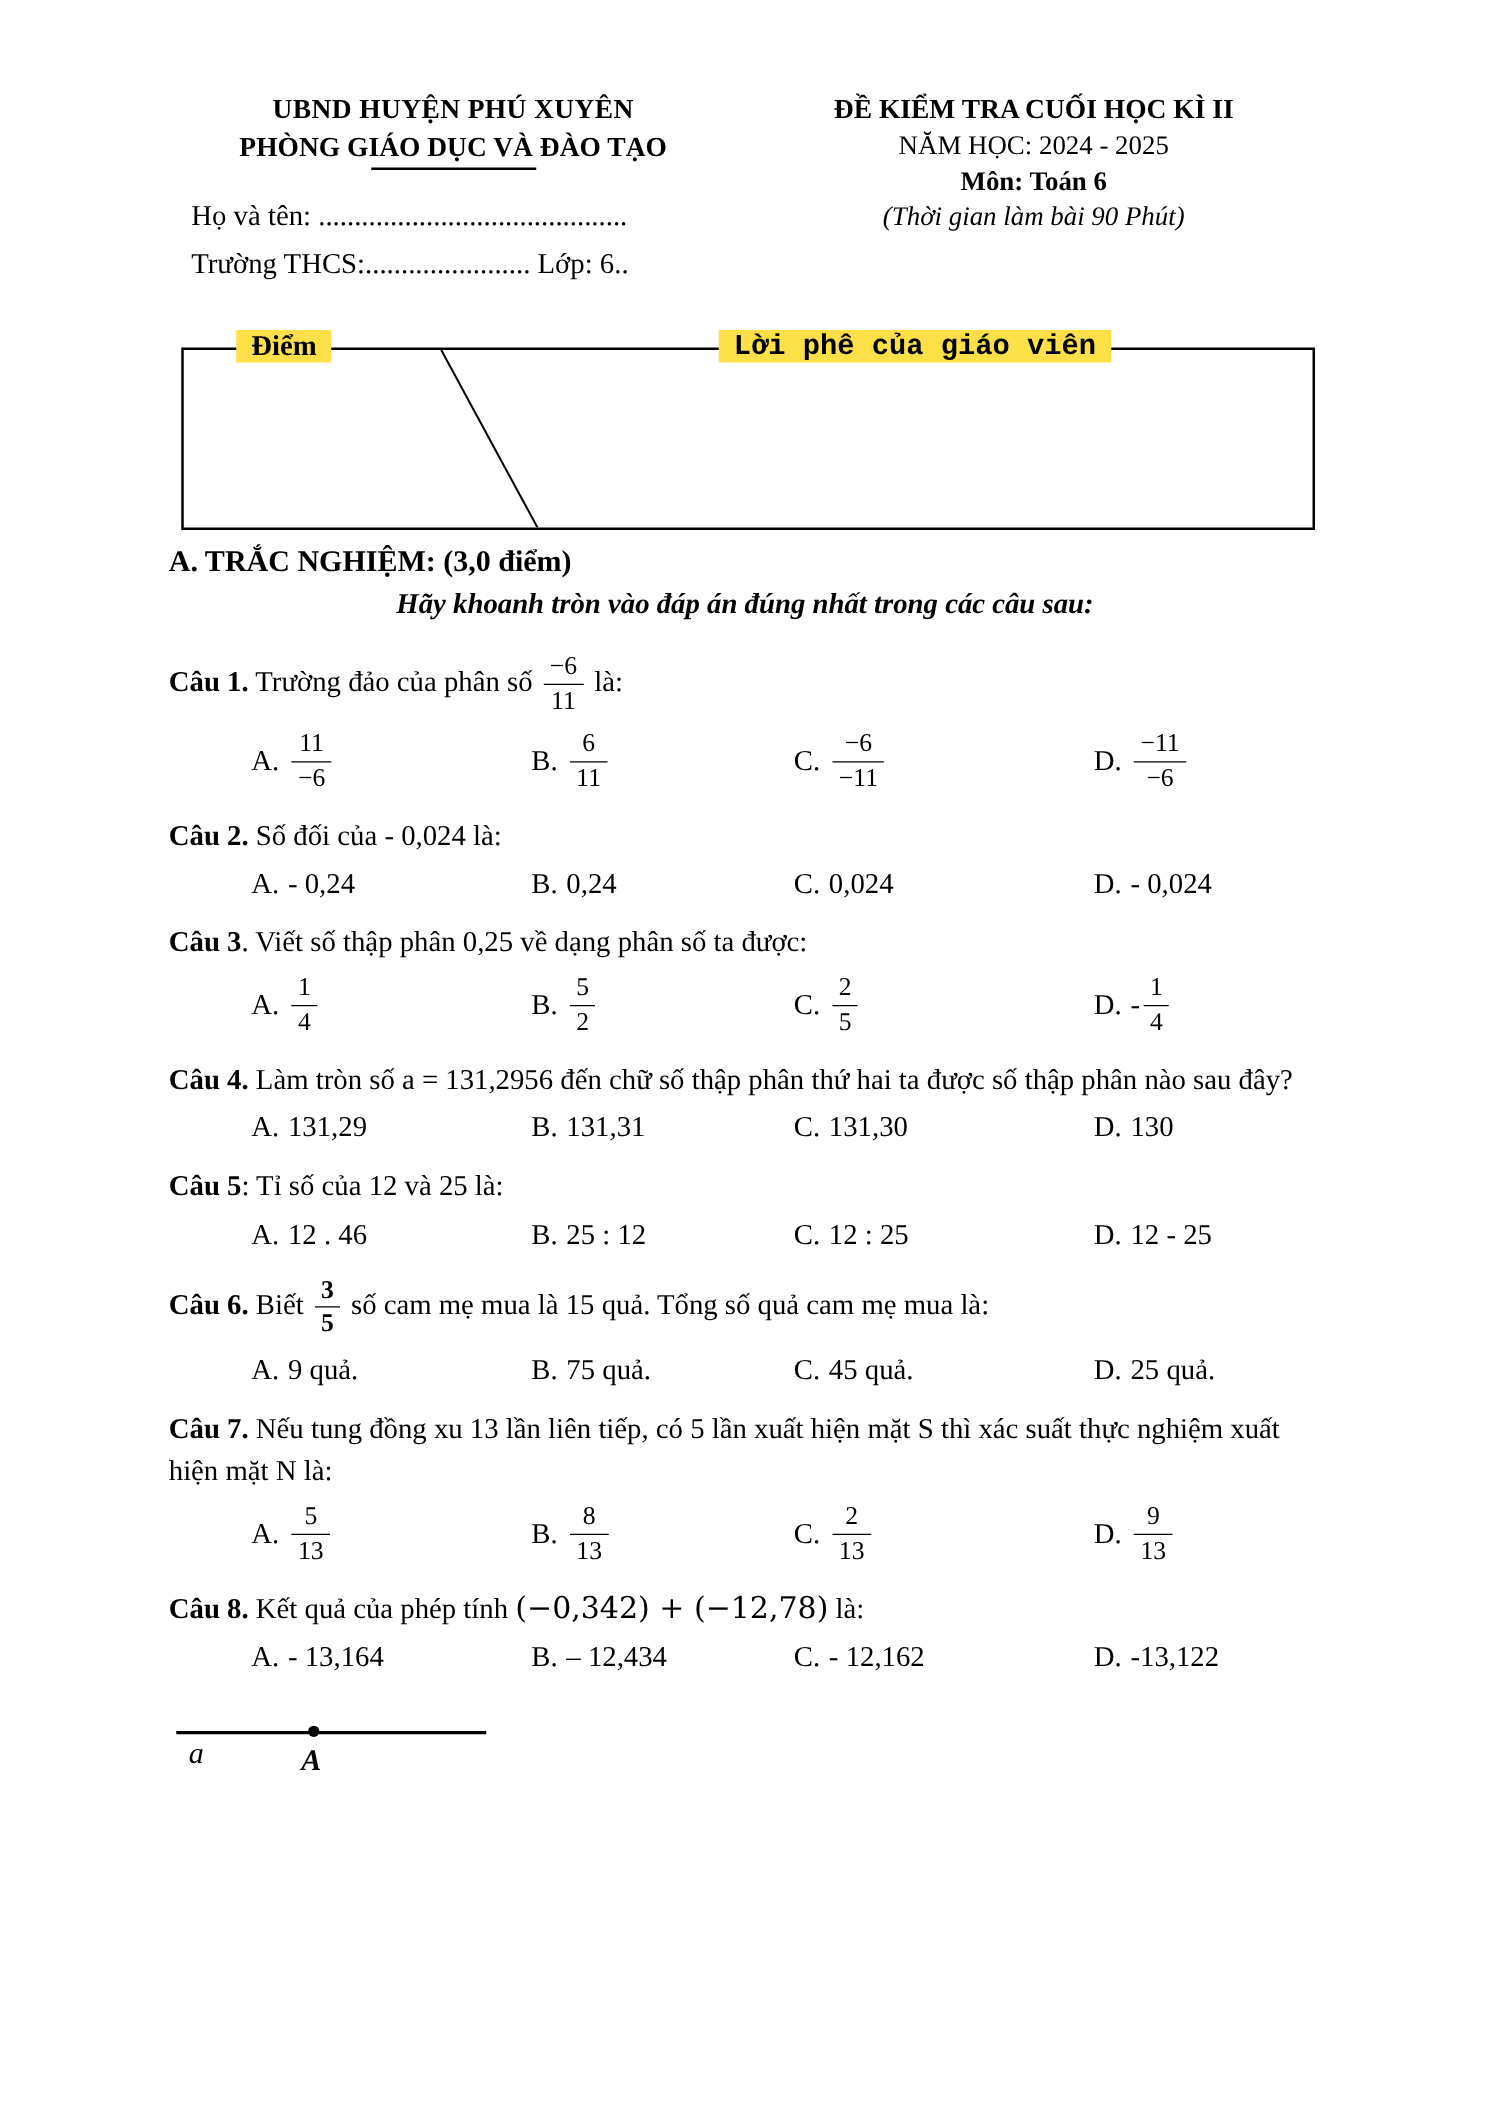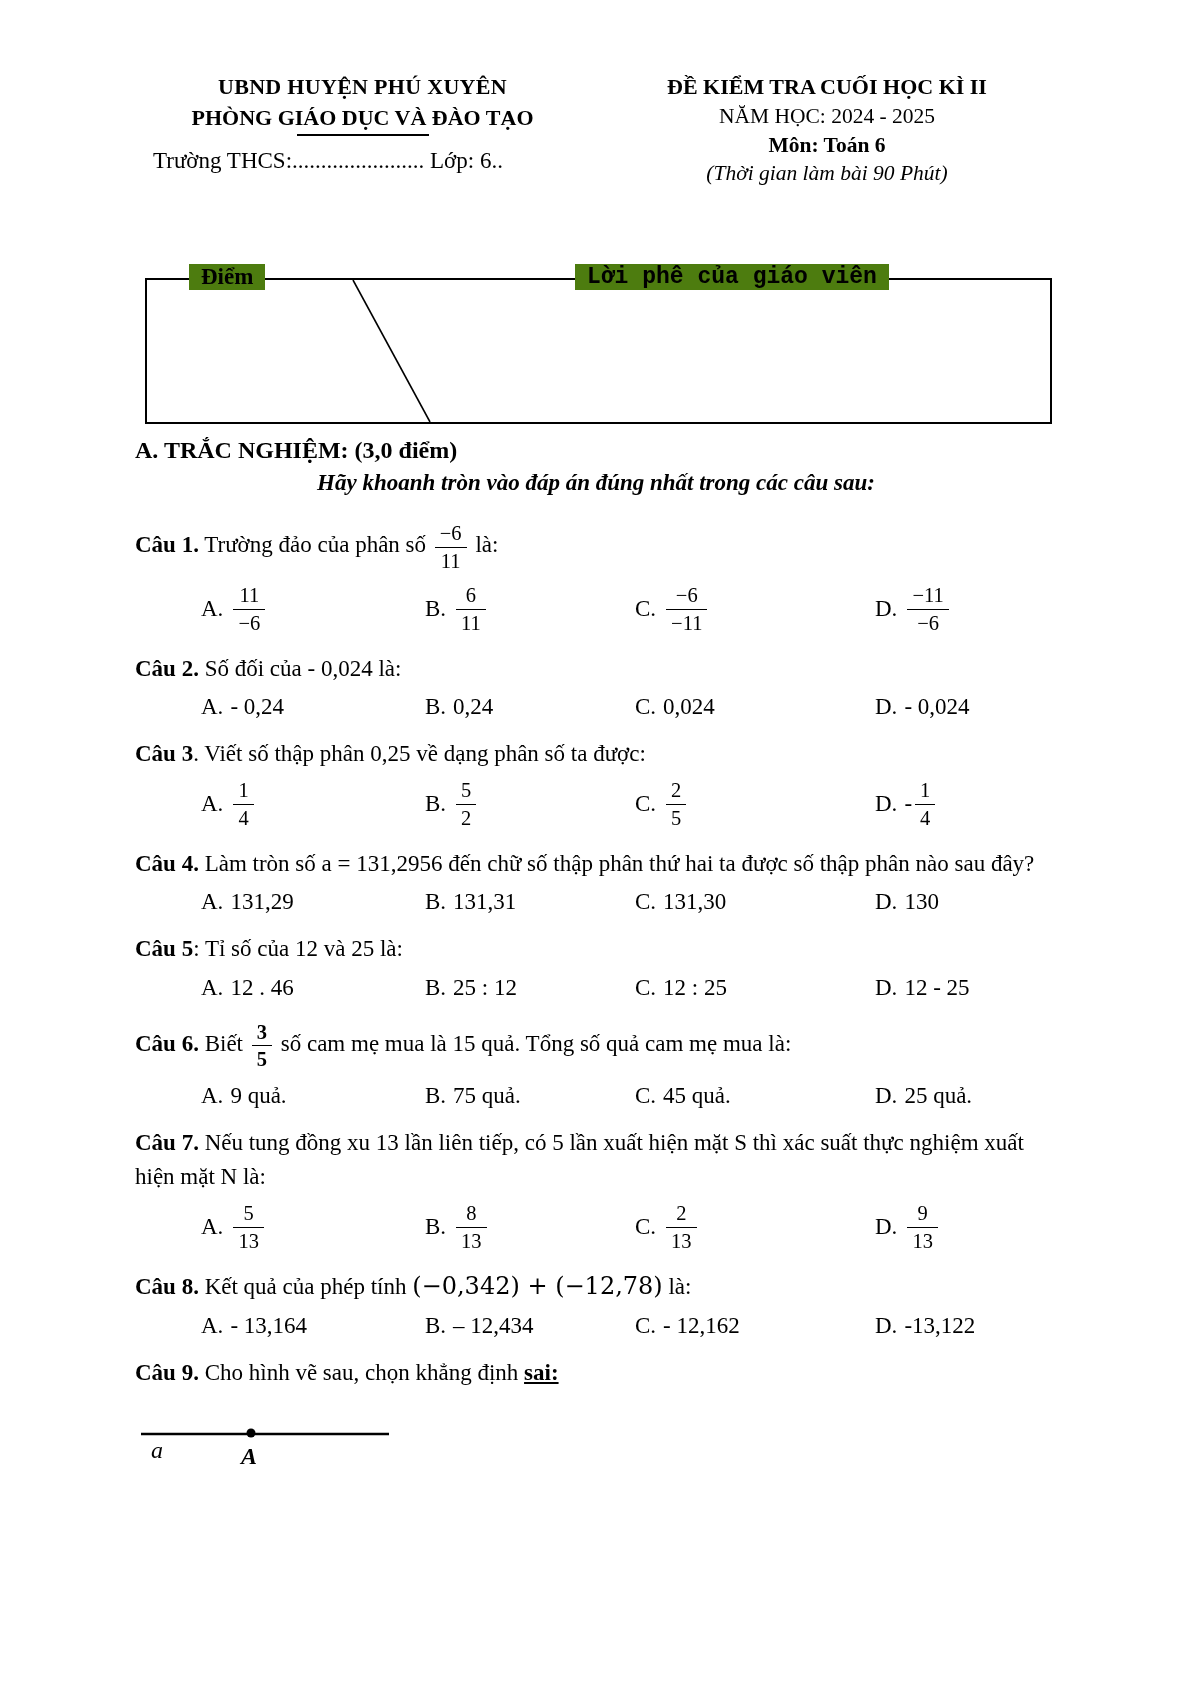--- a/index.html
+++ b/index.html
@@ -21,21 +21,21 @@
   .org-underline{width:132px;border-top:2.2px solid #000;margin:3px auto 0 auto;height:0;}
   .fill-line{text-align:left;padding-left:18px;font-size:23px;}
   .fill-line.name{margin-top:24px;}
   .fill-line.school{margin-top:12px;}
   .exam-title{font-weight:bold;font-size:22px;}
   .exam-year{font-size:21.5px;margin-top:4px;}
   .exam-subject{font-weight:bold;font-size:21.5px;margin-top:4px;}
   .exam-duration{font-style:italic;font-size:21.5px;margin-top:3px;}
   
   .score-box{position:absolute;top:278px;left:145px;width:903px;height:142px;border:2px solid #000;}
-  .box-label{position:absolute;top:-16px;background:#4d7c0f;padding:0 12px;font-weight:bold;font-size:23px;white-space:nowrap;}
+  .box-label{position:absolute;top:-16px;background:#fde047;padding:0 12px;font-weight:bold;font-size:23px;white-space:nowrap;}
   .box-label.score{left:42px;}
   .box-label.comment{left:428px;font-family:Liberation Mono, monospace;}
   .score-box svg{position:absolute;left:0;top:0;}
   
   .main{position:absolute;top:437px;left:135px;width:922px;}
   .section-heading{font-weight:bold;font-size:24px;margin:0;}
   .instruction{font-weight:bold;font-style:italic;font-size:23px;text-align:center;margin-top:6px;}
   .question{margin-top:14px;}
   .q-text{margin:0;line-height:1.45;}
   .q-text .b{font-weight:bold;}
@@ -57,20 +57,21 @@
 </head>
 <body>
 
 <div class="page">
 
   <div class="header">
     <div class="header-left">
       <div class="org1">UBND HUYỆN PHÚ XUYÊN</div>
       <div class="org2">PHÒNG GIÁO DỤC VÀ ĐÀO TẠO</div>
       <div class="org-underline"></div>
+      <div class="fill-line name">Họ và tên: ...........................................</div>
       <div class="fill-line school">Trường THCS:....................... Lớp: 6..</div>
     </div>
     <div class="header-right">
       <div class="exam-title">ĐỀ KIỂM TRA CUỐI HỌC KÌ II</div>
       <div class="exam-year">NĂM HỌC: 2024 - 2025</div>
       <div class="exam-subject">Môn: Toán 6</div>
       <div class="exam-duration">(Thời gian làm bài 90 Phút)</div>
     </div>
   </div>
 
@@ -285,23 +286,20 @@
             <div class="option">
               <span class="opt-label">C.</span>
               <span>- 12,162</span>
             </div>
             <div class="option">
               <span class="opt-label">D.</span>
               <span>-13,122</span>
             </div>
           </div>
         </div>
-        <div class="question">
-          <p class="q-text"><span class="b">Câu 9.</span><span> Cho hình vẽ sau, chọn khẳng định </span><span class="b u">sai:</span></p>
-        </div>
       </div>
 
     <div class="figure">
       <svg width="270" height="58" viewBox="0 0 270 58">
         <line x1="4" y1="24" x2="252" y2="24" stroke="#000" stroke-width="2.6"></line>
         <circle cx="114" cy="23" r="4.5" fill="#000"></circle>
         <text x="14" y="48" class="fig-a">a</text>
         <text x="104" y="54" class="fig-A">A</text>
       </svg>
     </div>

